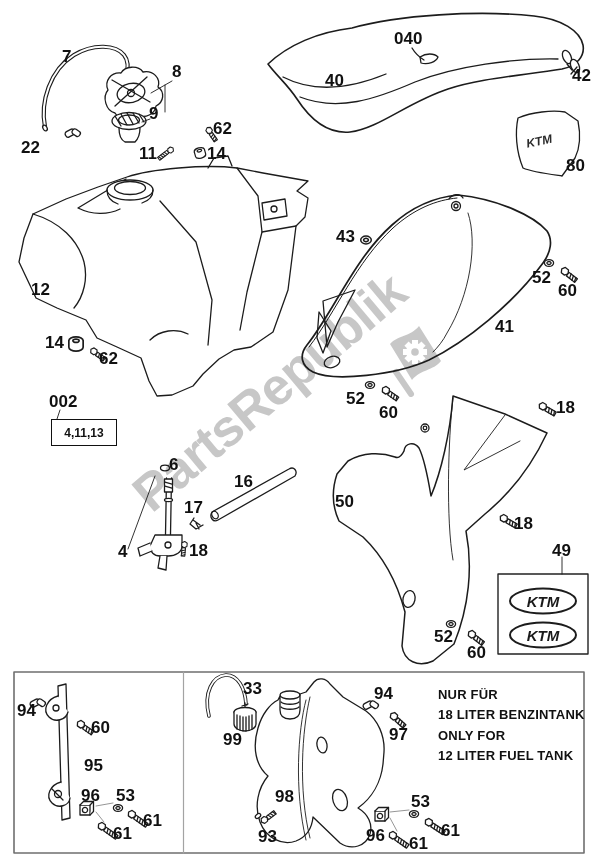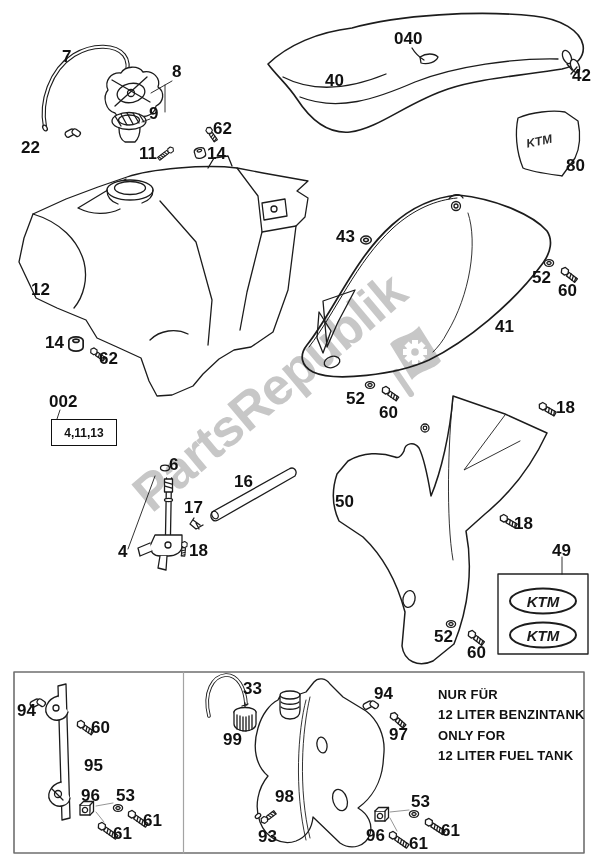--- a/index.html
+++ b/index.html
@@ -302,17 +302,17 @@
   <div class="lbl" style="left:275px;top:788px">98</div>
   <div class="lbl" style="left:258px;top:828px">93</div>
   <div class="lbl" style="left:374px;top:685px">94</div>
   <div class="lbl" style="left:389px;top:726px">97</div>
   <div class="lbl" style="left:411px;top:793px">53</div>
   <div class="lbl" style="left:366px;top:827px">96</div>
   <div class="lbl" style="left:441px;top:822px">61</div>
   <div class="lbl" style="left:409px;top:835px">61</div>
 
   <div class="note-line" style="left:438px;top:688px">NUR FÜR</div>
-  <div class="note-line" style="left:438px;top:708px">12 LITER BENZINTANK</div>
+  <div class="note-line" style="left:438px;top:708px">18 LITER BENZINTANK</div>
   <div class="note-line" style="left:438px;top:729px">ONLY FOR</div>
   <div class="note-line" style="left:438px;top:749px">12 LITER FUEL TANK</div>
 
 </div>
 
 </body></html>

